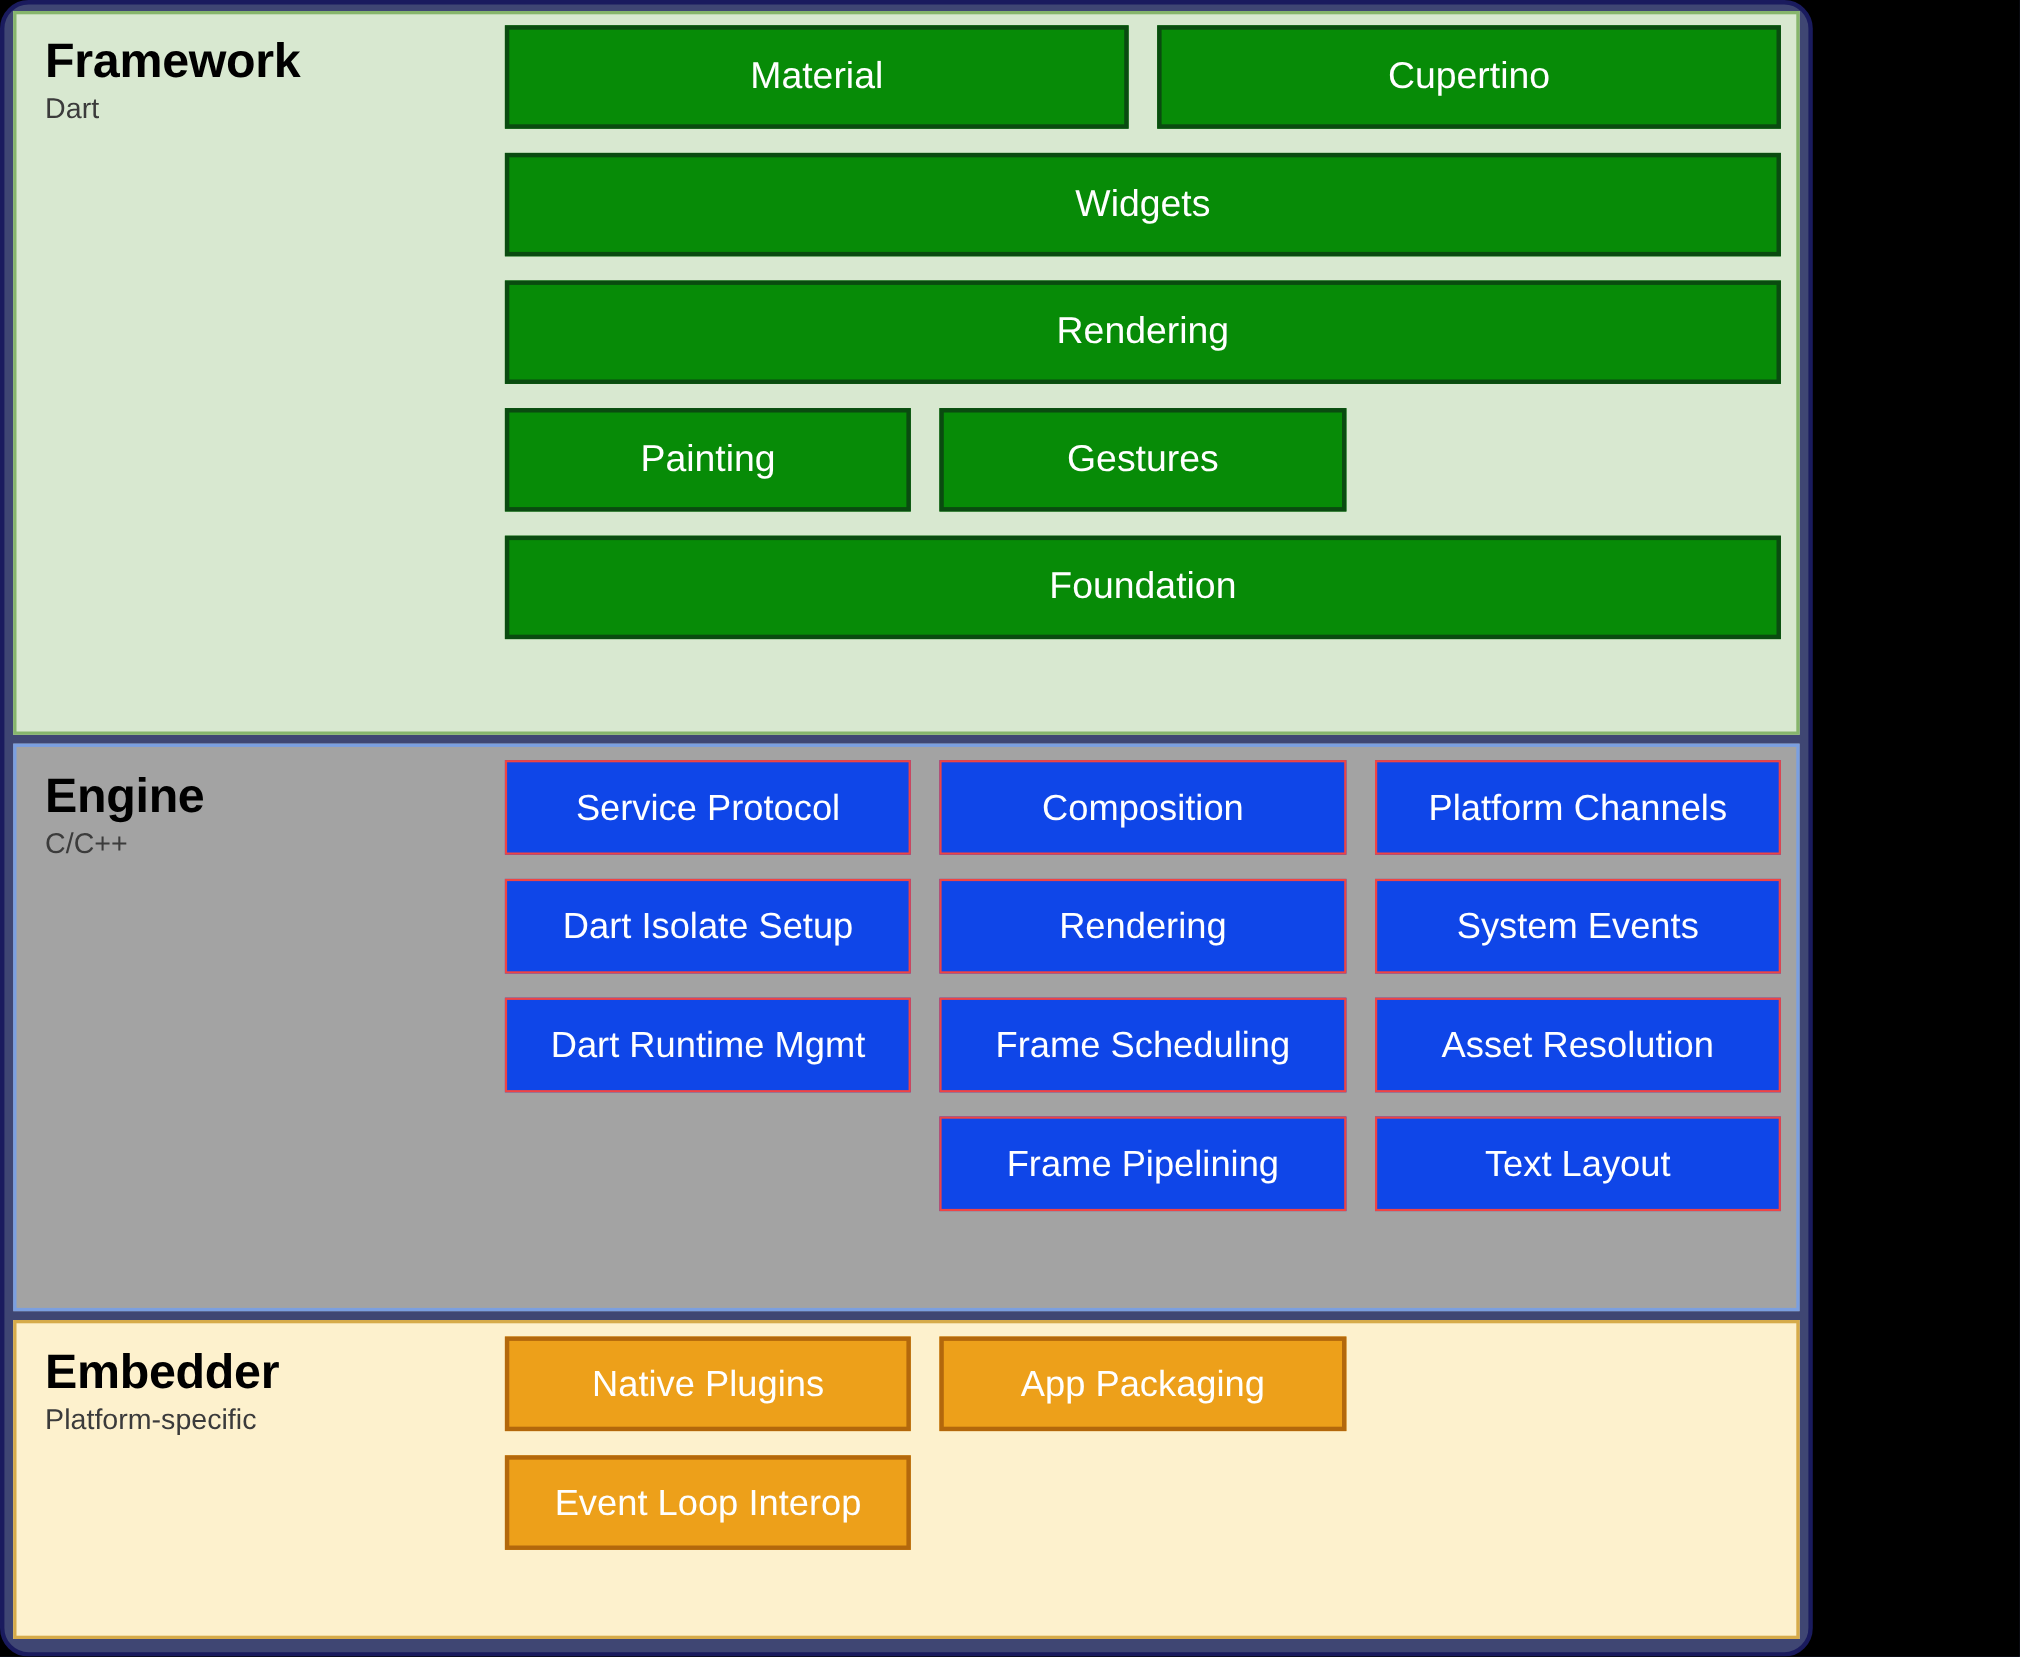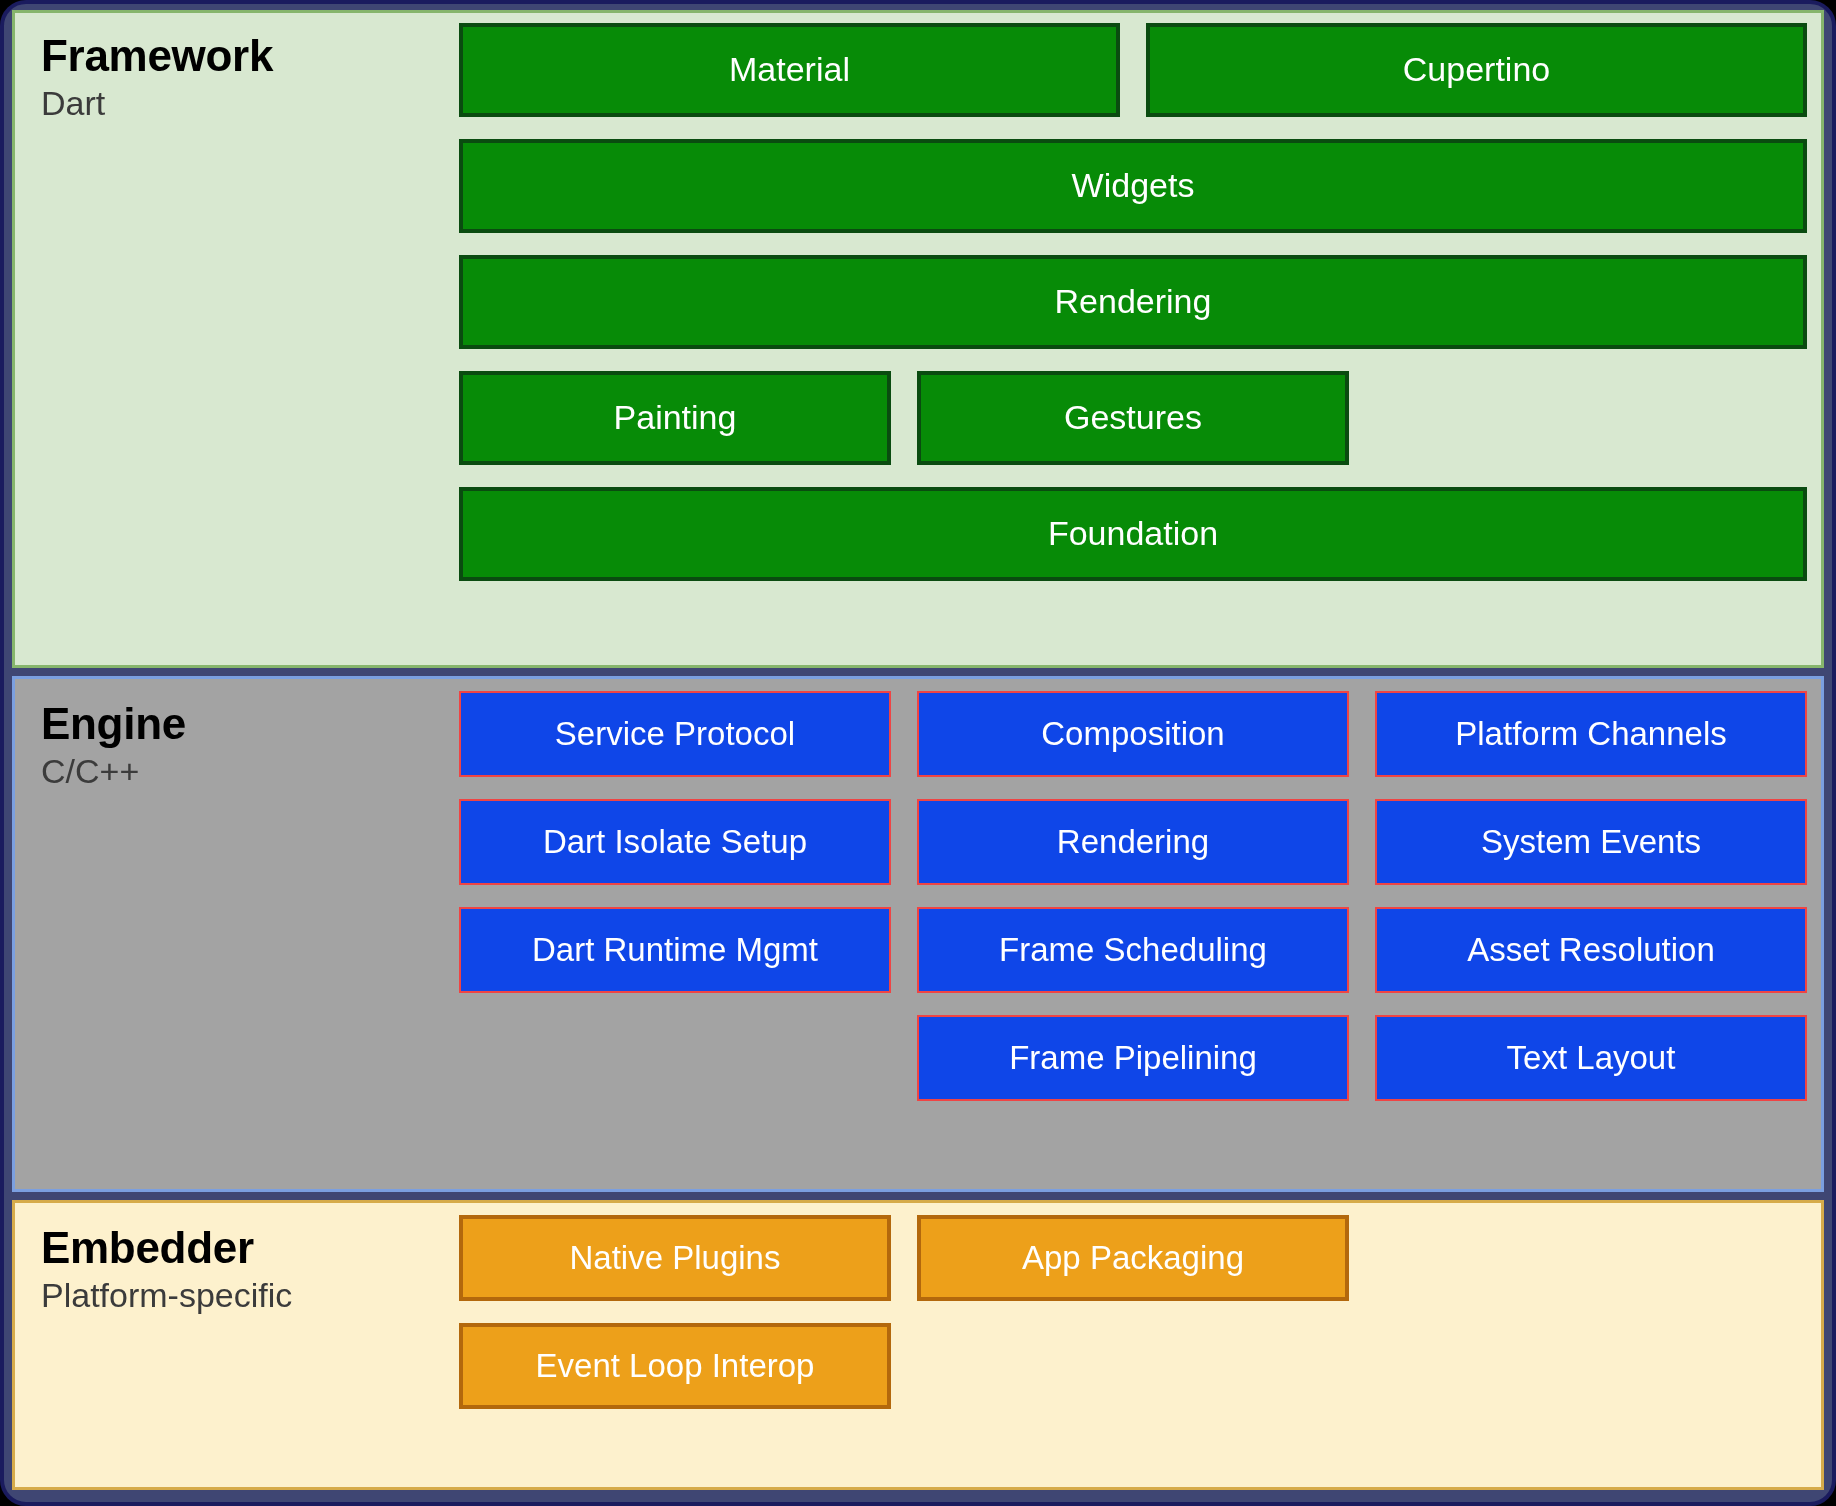--- a/index.html
+++ b/index.html
@@ -9,21 +9,21 @@
   }
   body {
     width: 1836px;
     height: 1506px;
     overflow: hidden;
     font-family: "Liberation Sans", sans-serif;
   }
 
   #diagram {
     position: relative;
-    width: 1836px;
+    width: 1648px;
     height: 1506px;
     box-sizing: border-box;
     background: #3f4673;
     border: 4px solid #1a1b5e;
     border-radius: 26px;
     padding: 6px 8px;
     display: flex;
     flex-direction: column;
     gap: 8px;
   }
@@ -62,21 +62,21 @@
     box-sizing: border-box;
   }
   .layer-title {
     font-size: 44px;
     font-weight: bold;
     color: #000000;
     line-height: 1.05;
     letter-spacing: -0.3px;
   }
   .layer-sub {
-    font-size: 34px;
+    font-size: 26px;
     color: #3b3b3b;
     line-height: 1.35;
     margin-top: 2px;
   }
 
   .layer-grid {
     flex: 1 1 auto;
     display: grid;
     grid-template-columns: repeat(6, 1fr);
     column-gap: 26px;

